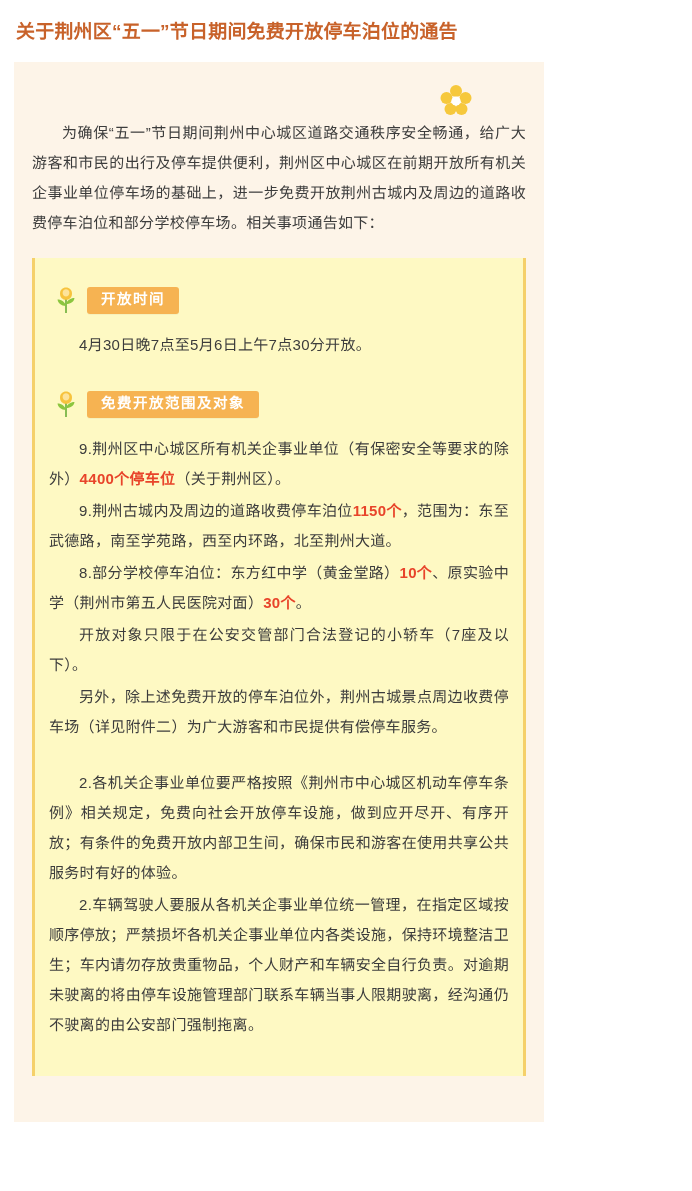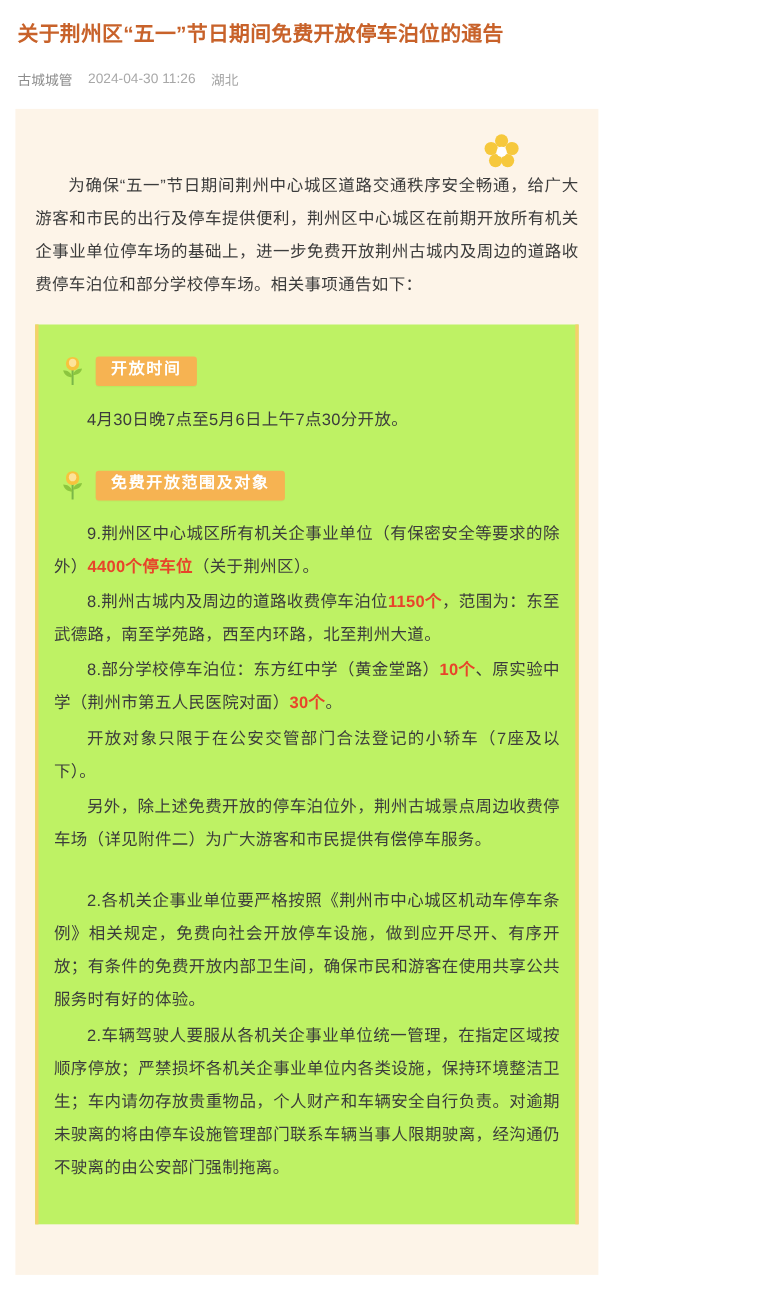--- a/index.html
+++ b/index.html
@@ -61,21 +61,21 @@
     text-indent: 2em;
     text-align: justify;
     margin: 34px 0 20px 0;
     letter-spacing: 0.3px;
   }
 
   
   .inner-panel {
     border-left: 3px solid #f5d06a;
     border-right: 3px solid #f5d06a;
-    background: #bef264;
+    background: #fef9c3;
     padding: 18px 14px 10px 14px;
   }
 
   .section { margin-bottom: 6px; }
   .section-head {
     display: flex;
     align-items: center;
     gap: 8px;
     margin: 10px 0 14px 4px;
   }
@@ -109,25 +109,20 @@
   }
   .gap-md { height: 18px; }
 </style>
 </head>
 <body>
 
 <div class="page">
 
   <div class="header">
     <h1 class="article-title">关于荆州区“五一”节日期间免费开放停车泊位的通告</h1>
-    <div class="meta">
-      <span class="source">古城城管</span>
-      <span class="date">2024-04-30 11:26</span>
-      <span class="region">湖北</span>
-    </div>
   </div>
 
   <div class="body-card">
 
     <svg class="flower-deco" viewBox="0 0 32 32">
       <g fill="#f6c83c">
         <circle cx="16" cy="7" r="6"></circle>
         <circle cx="25.5" cy="14" r="6"></circle>
         <circle cx="21.5" cy="25" r="6"></circle>
         <circle cx="10.5" cy="25" r="6"></circle>
@@ -159,21 +154,21 @@
               <svg class="tulip" viewBox="0 0 26 30">
   <path d="M13 27 C13 21 13 17 13 13" stroke="#7ab648" stroke-width="1.8" fill="none"></path>
   <path d="M13 20 C8 20 5 17 4.5 13.5 C8.5 13.5 12 16 13 20 Z" fill="#8cc63f"></path>
   <path d="M13 18 C18 18 21 15.5 21.5 12 C17.5 12 14 14.5 13 18 Z" fill="#8cc63f"></path>
   <path d="M7 7.5 C7 4 9.6 1.5 13 1.5 C16.4 1.5 19 4 19 7.5 C19 11.5 16.4 13.8 13 13.8 C9.6 13.8 7 11.5 7 7.5 Z" fill="#f7c33d"></path>
   <path d="M9.6 6.8 C9.6 4.6 11.1 3.2 13 3.2 C14.9 3.2 16.4 4.6 16.4 6.8 C16.4 9.2 14.9 10.6 13 10.6 C11.1 10.6 9.6 9.2 9.6 6.8 Z" fill="#fde39a"></path>
 </svg>
               <span class="section-label">免费开放范围及对象</span>
             </div>
             <p class="para"><span>9.荆州区中心城区所有机关企事业单位（有保密安全等要求的除外）</span><span class="hl">4400个停车位</span><span>（关于荆州区）。</span></p>
-            <p class="para"><span>8.荆州古城内及周边的道路收费停车泊位</span><span class="hl">1150个</span><span>，范围为：东至武德路，南至学苑路，西至内环路，北至荆州大道。</span></p>
+            <p class="para"><span>9.荆州古城内及周边的道路收费停车泊位</span><span class="hl">1150个</span><span>，范围为：东至武德路，南至学苑路，西至内环路，北至荆州大道。</span></p>
             <p class="para"><span>8.部分学校停车泊位：东方红中学（黄金堂路）</span><span class="hl">10个</span><span>、原实验中学（荆州市第五人民医院对面）</span><span class="hl">30个</span><span>。</span></p>
             <p class="para">开放对象只限于在公安交管部门合法登记的小轿车（7座及以下）。</p>
             <p class="para">另外，除上述免费开放的停车泊位外，荆州古城景点周边收费停车场（详见附件二）为广大游客和市民提供有偿停车服务。</p>
             <div class="gap-md"></div>
           </div>
           <div class="section">
             <p class="para">2.各机关企事业单位要严格按照《荆州市中心城区机动车停车条例》相关规定，免费向社会开放停车设施，做到应开尽开、有序开放；有条件的免费开放内部卫生间，确保市民和游客在使用共享公共服务时有好的体验。</p>
             <p class="para">2.车辆驾驶人要服从各机关企事业单位统一管理，在指定区域按顺序停放；严禁损坏各机关企事业单位内各类设施，保持环境整洁卫生；车内请勿存放贵重物品，个人财产和车辆安全自行负责。对逾期未驶离的将由停车设施管理部门联系车辆当事人限期驶离，经沟通仍不驶离的由公安部门强制拖离。</p>
             <div class="gap-md"></div>
           </div>

